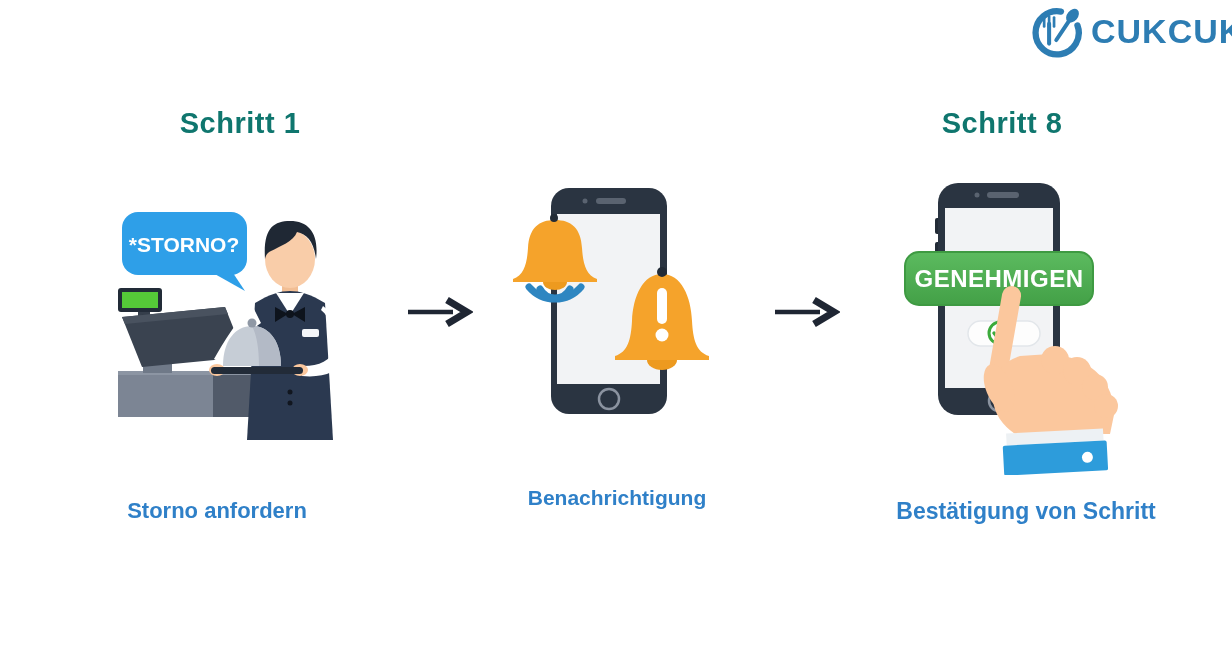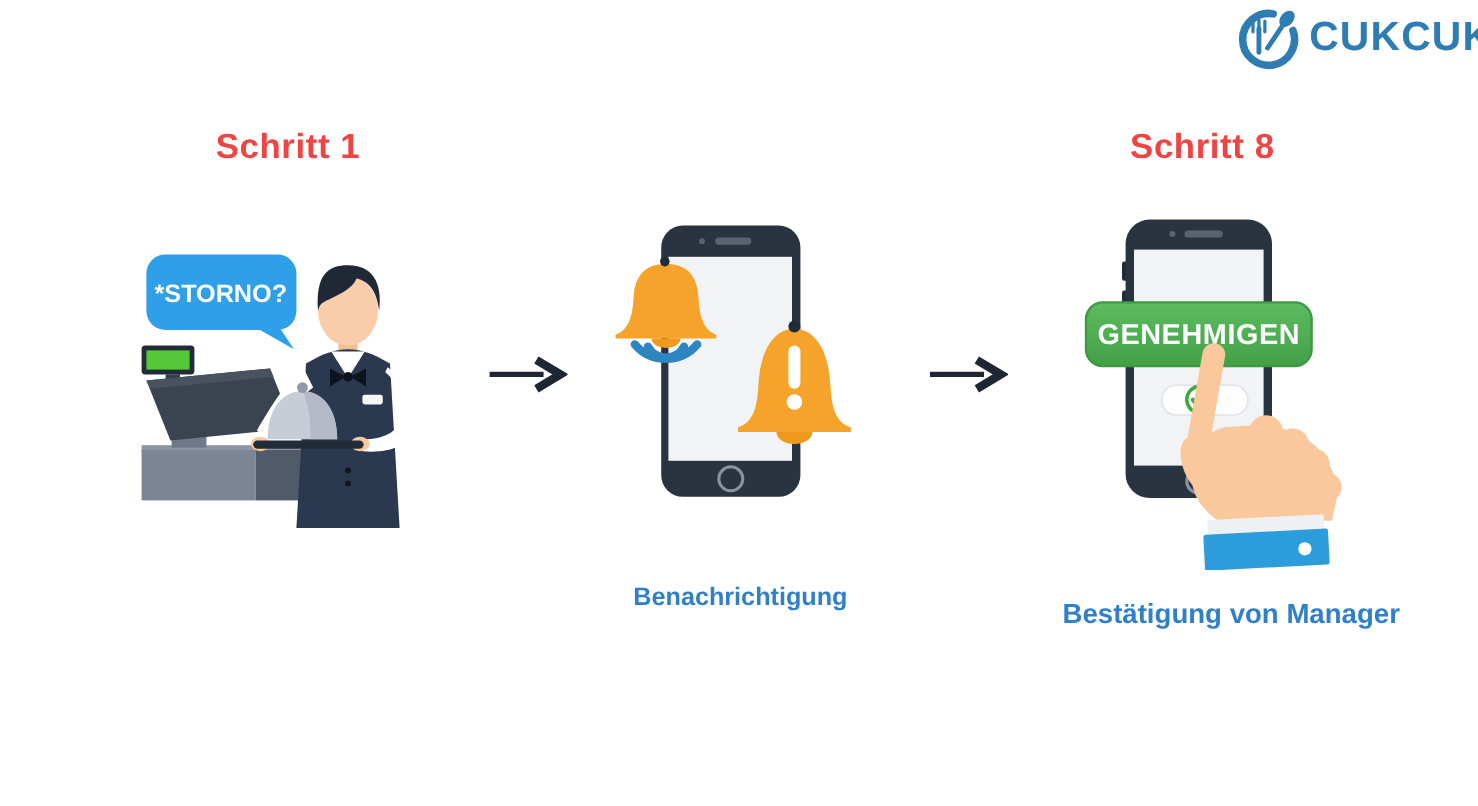--- a/index.html
+++ b/index.html
@@ -4,21 +4,21 @@
 <style>
   html,body{margin:0;padding:0;background:#ffffff;}
   .canvas{position:relative;width:1232px;height:672px;background:#ffffff;overflow:hidden;
           font-family:"Liberation Sans",sans-serif;}
   .abs{position:absolute;}
   
   .logo{position:absolute;left:1032px;top:4px;display:flex;align-items:center;gap:5px;}
   .logo-text{font-size:34px;font-weight:bold;color:#2D7DB3;letter-spacing:1px;}
   
   .title{position:absolute;top:107px;width:260px;text-align:center;font-size:29px;
-         font-weight:bold;color:#ef4444;letter-spacing:.5px;}
+         font-weight:bold;color:#0f766e;letter-spacing:.5px;}
   .t1{left:110px;} .t2{left:490px;} .t3{left:872px;}
   
   .caption{position:absolute;text-align:center;font-weight:bold;color:#2F80C8;}
   .c1{left:87px;top:498px;width:260px;font-size:22px;}
   .c2{left:480px;top:484px;width:274px;font-size:21px;line-height:28px;}
   .c3{left:856px;top:498px;width:340px;font-size:23px;}
   
   .i1{left:95px;top:195px;} .i2{left:500px;top:175px;} .i3{left:875px;top:170px;}
   .a1{left:405px;top:294px;} .a2{left:772px;top:294px;}
 </style>
@@ -177,17 +177,18 @@
       <circle cx="231" cy="236" r="12" fill="#FBC79D"></circle>
       <ellipse cx="124" cy="218" rx="13" ry="25" fill="#FBC79D" transform="rotate(-22 124 218)"></ellipse>
     </g>
     <g transform="rotate(-3 180 280)">
       <rect x="132" y="261" width="97" height="12" fill="#EDF1F4"></rect>
       <rect x="128" y="273" width="104" height="30" rx="2" fill="#2D9CDB"></rect>
       <circle cx="212" cy="289" r="5.5" fill="#FFFFFF"></circle>
     </g>
   </svg>
 
+  <div class="caption c1">Storno anfordern</div>
   <div class="caption c2"><span>Benachrichtigung</span><br>
        </div>
-  <div class="caption c3">Bestätigung von Manager</div>
+  <div class="caption c3">Bestätigung von Schritt</div>
 
 </div>
 
 </body></html>

